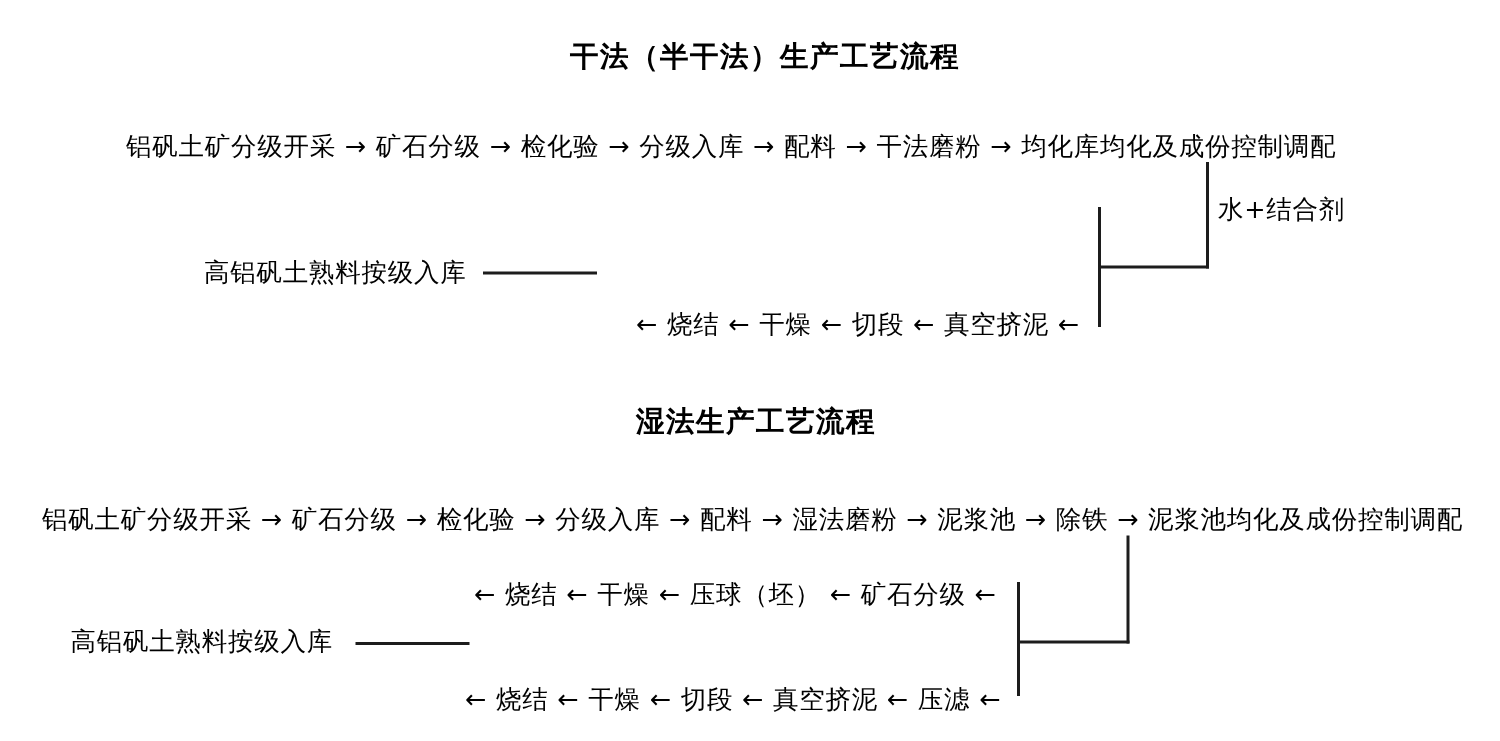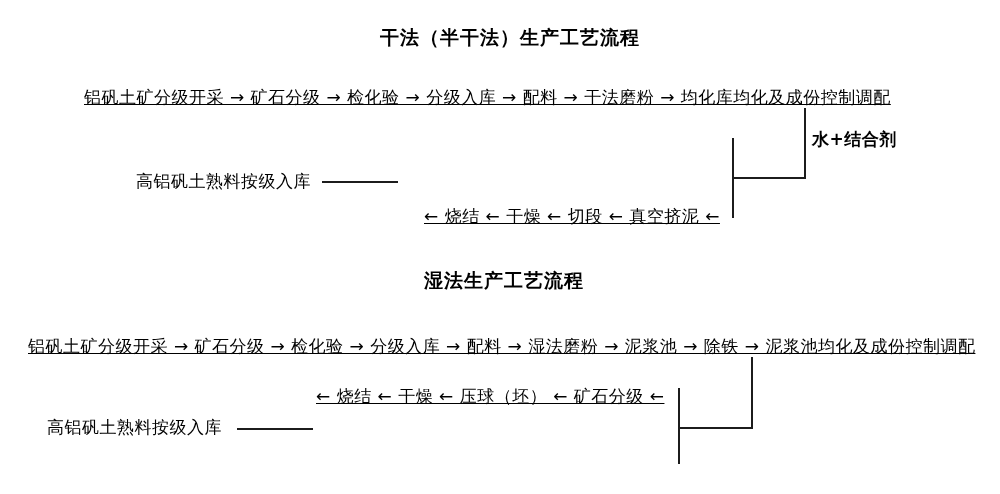--- a/index.html
+++ b/index.html
@@ -18,21 +18,20 @@
   }
   .abs { position: absolute; white-space: nowrap; }
   .title {
     font-size: 19px;
     font-weight: bold;
     letter-spacing: 1px;
   }
   .flow-row {
     font-size: 17px;
     letter-spacing: 0.5px;
-    text-decoration: underline;
   }
   .label {
     font-size: 17px;
     letter-spacing: 0.5px;
   }
   .vline {
     position: absolute;
     width: 2px;
     background: #1c1c1c;
   }
@@ -49,21 +48,21 @@
 <body>
 
 <div class="canvas">
 
   <div class="abs title centered" style="top:25px; transform:translateX(calc(-50% + 10px));">干法（半干法）生产工艺流程</div>
 
   <div class="abs flow-row" style="left:84px; top:86px;">铝矾土矿分级开采 → 矿石分级 → 检化验 → 分级入库 → 配料 → 干法磨粉 → 均化库均化及成份控制调配</div>
 
   <div class="vline" style="left:804px; top:108px; height:71px;"></div>
 
-  <div class="abs label" style="left:812px; top:128px;font-weight:bold;">水+结合剂</div>
+  <div class="abs label" style="left:812px; top:128px;">水+结合剂</div>
 
 
   <div class="vline" style="left:732px; top:138px; height:80px;"></div>
 
   <div class="hline" style="left:732px; top:177px; width:74px;"></div>
 
   <div class="abs label" style="left:136px; top:170px;">高铝矾土熟料按级入库</div>
 
   <div class="hline" style="left:322px; top:181px; width:76px; height:1.5px;"></div>
 
@@ -78,14 +77,15 @@
   <div class="abs flow-row" style="left:316px; top:385px;">← 烧结 ← 干燥 ← 压球（坯） ← 矿石分级 ←</div>
 
   <div class="vline" style="left:678px; top:388px; height:76px;"></div>
 
   <div class="hline" style="left:678px; top:427px; width:75px;"></div>
 
   <div class="abs label" style="left:47px; top:416px;">高铝矾土熟料按级入库</div>
 
   <div class="hline" style="left:237px; top:428px; width:76px; height:1.5px;"></div>
 
+  <div class="abs flow-row" style="left:310px; top:455px;">← 烧结 ← 干燥 ← 切段 ← 真空挤泥 ← 压滤 ←</div>
 
 </div>
 
 </body></html>

